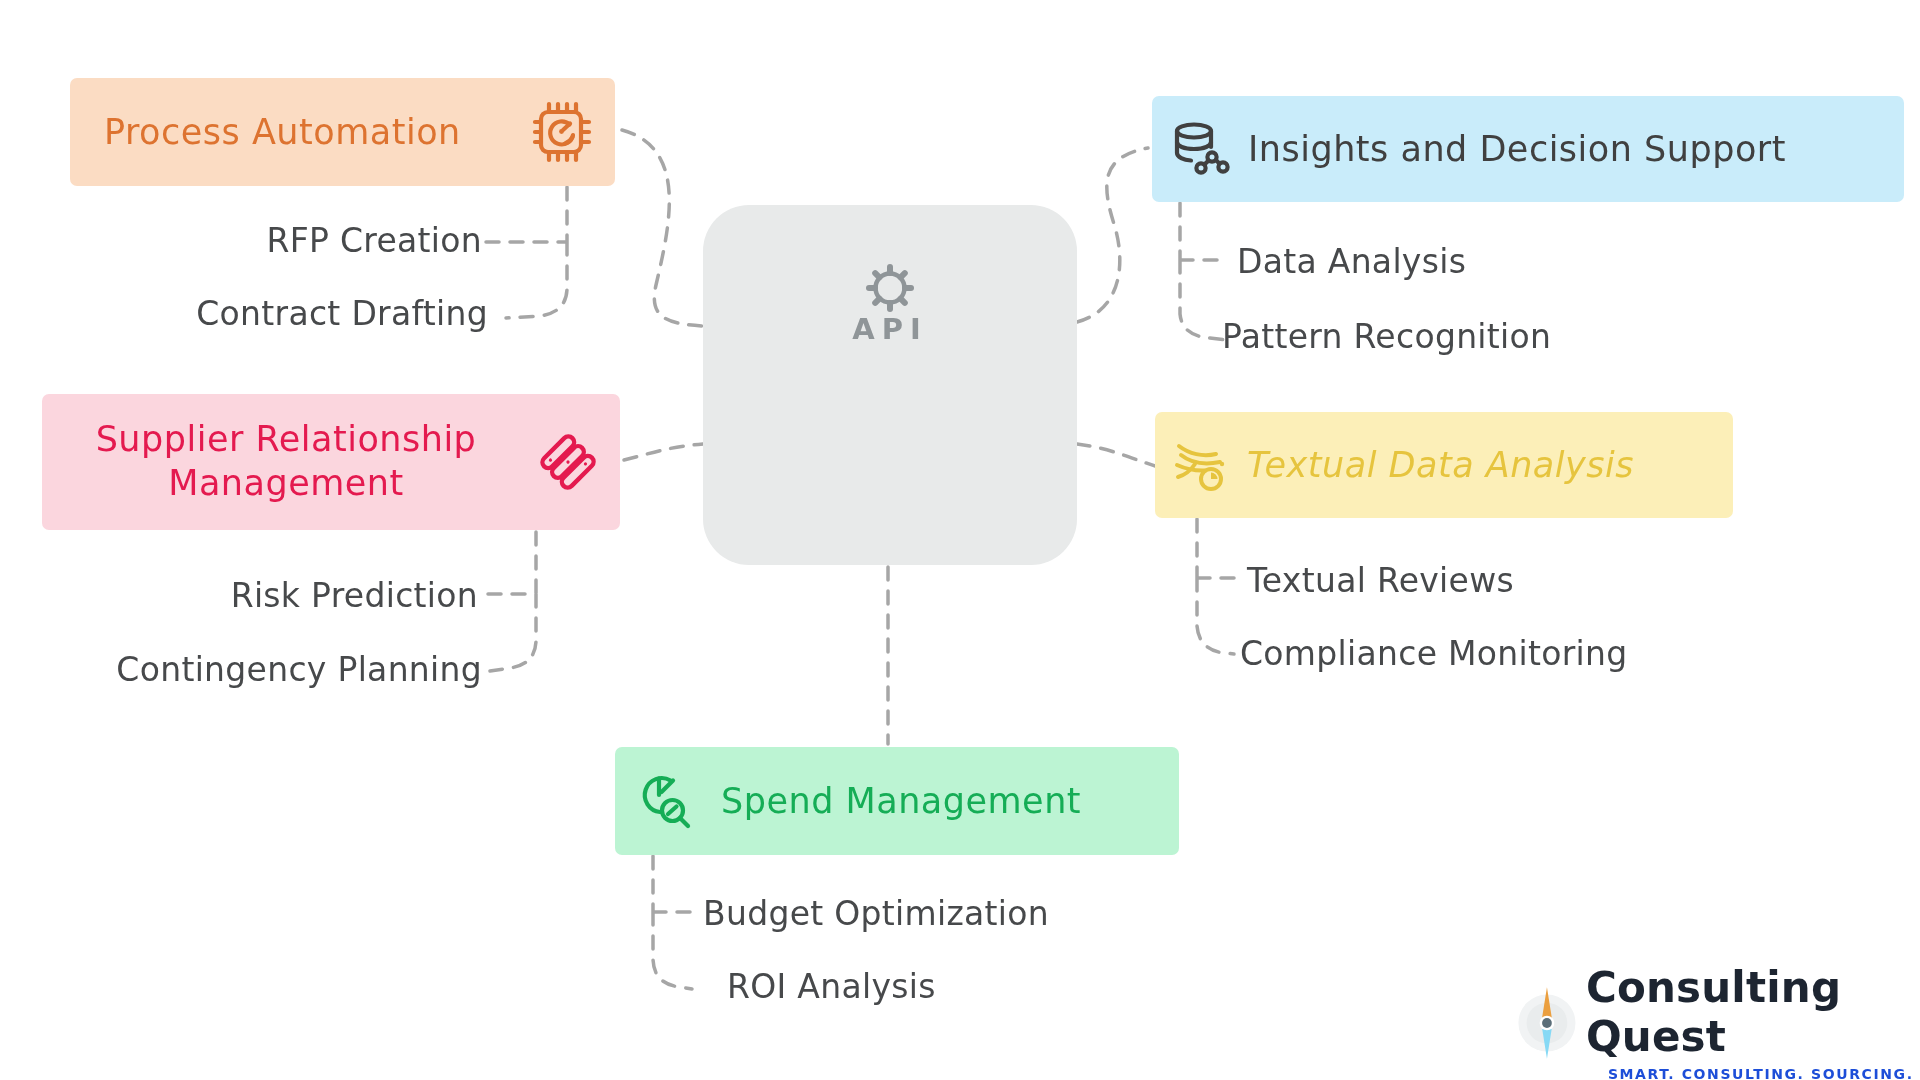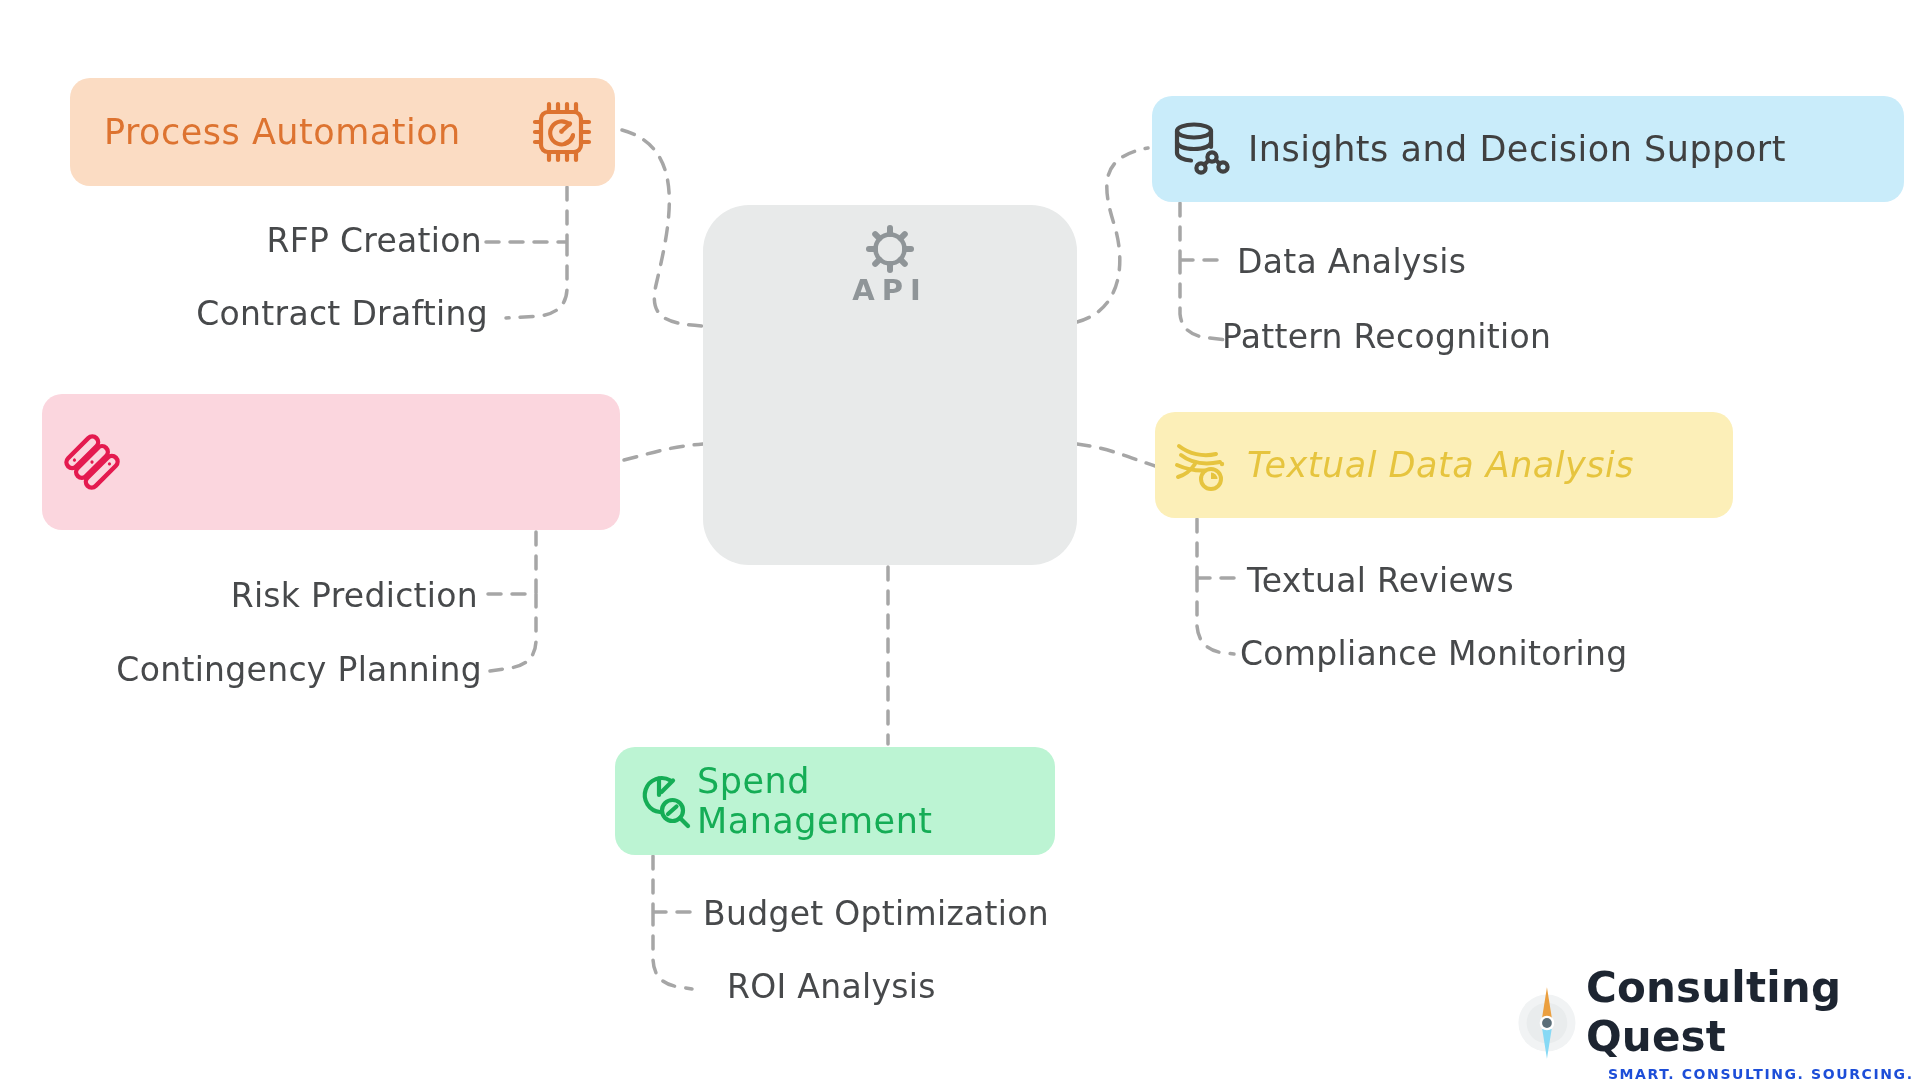--- a/index.html
+++ b/index.html
@@ -2,32 +2,32 @@
 <html><head>
 <meta charset="utf-8">
 <style>
   * { margin:0; padding:0; box-sizing:border-box; }
   html,body { width:1920px; height:1080px; }
   body { font-family:"DejaVu Sans","Liberation Sans",sans-serif; background:#ffffff; overflow:hidden; }
   #canvas { position:relative; width:1920px; height:1080px; background:#ffffff; }
 
   #wires { position:absolute; left:0; top:0; width:1920px; height:1080px; z-index:0; }
 
-  .node { position:absolute; z-index:2; display:flex; align-items:center; border-radius:20px; }
+  .node { position:absolute; z-index:2; display:flex; align-items:center; border-radius:7px; }
   .node .lbl { font-size:35px; letter-spacing:.5px; }
 
   .pa-box  { left:70px;  top:78px;  width:545px; height:108px; padding:0 22px 0 34px; justify-content:space-between; }
   .srm-box { left:42px;  top:394px; width:578px; height:136px; padding:0 20px 0 18px; justify-content:space-between; }
   .srm-box .lbl { width:452px; text-align:center; line-height:1.25; }
   .ins-box { left:1152px; top:96px;  width:752px; height:106px; padding:0 20px 0 16px; gap:16px; }
   .txt-box { left:1155px; top:412px; width:578px; height:106px; padding:0 16px 0 14px; gap:14px;font-style:italic; }
-  .spd-box { left:615px;  top:747px; width:440px; height:108px; padding:0 16px 0 18px; gap:0; }
+  .spd-box { left:615px;  top:747px; width:564px; height:108px; padding:0 16px 0 18px; gap:24px; }
 
   .center-box { left:703px; top:205px; width:374px; height:360px; border-radius:46px;
-                flex-direction:column; justify-content:flex-start; padding-top:14px; z-index:2; }
+                flex-direction:column; justify-content:flex-start; padding-top:53px; z-index:2; }
   .api { font-size:29px; letter-spacing:7px; font-weight:bold; margin-top:-8px; }
   .ctitle { font-size:34px; text-align:center; line-height:1.5; margin-top:8px; }
 
   .child { position:absolute; z-index:2; font-size:33px; letter-spacing:.3px; white-space:nowrap; }
   .c-rfp { left:150px;  top:221px; width:332px; text-align:right; }
   .c-cd  { left:114px;  top:294px; width:374px; text-align:right; }
   .c-rp  { left:140px;  top:576px; width:338px; text-align:right; }
   .c-cp  { left:60px;   top:650px; width:422px; text-align:right; }
   .c-da  { left:1237px; top:242px; }
   .c-pr  { left:1222px; top:317px; }
@@ -91,20 +91,21 @@
       <path d="M 40.5 24.5 A 11.5 11.5 0 1 0 44 35"></path>
       <path d="M 34 30 L 41 23.5"></path>
       <circle cx="32.5" cy="31.5" r="2.4" fill="currentColor" stroke="none"></circle>
       <path d="M 36 43.5 A 13 13 0 0 0 43.5 37"></path>
     </svg>
   </div>
   <div class="child c-rfp" style="color: rgb(71, 73, 75);">RFP Creation</div>
   <div class="child c-cd" style="color: rgb(71, 73, 75);">Contract Drafting</div>
 
   <div class="node srm-box" style="background: rgb(251, 214, 222); color: rgb(228, 26, 79);">
+    <div class="lbl">Supplier Relationship Management</div>
     <svg class="bicon" width="64" height="64" viewBox="0 0 64 64" fill="none" stroke="currentColor" stroke-width="4.4" stroke-linecap="round" stroke-linejoin="round">
       <g transform="rotate(-45 32 32)">
         <rect x="12" y="12.5" width="40" height="11.5" rx="5.75"></rect>
         <rect x="12" y="26.2" width="40" height="11.5" rx="5.75"></rect>
         <rect x="12" y="40" width="40" height="11.5" rx="5.75"></rect>
         <circle cx="21" cy="18.2" r="1.6" fill="currentColor" stroke="none"></circle>
         <circle cx="32" cy="32" r="1.6" fill="currentColor" stroke="none"></circle>
         <circle cx="43" cy="45.7" r="1.6" fill="currentColor" stroke="none"></circle>
       </g>
     </svg>

